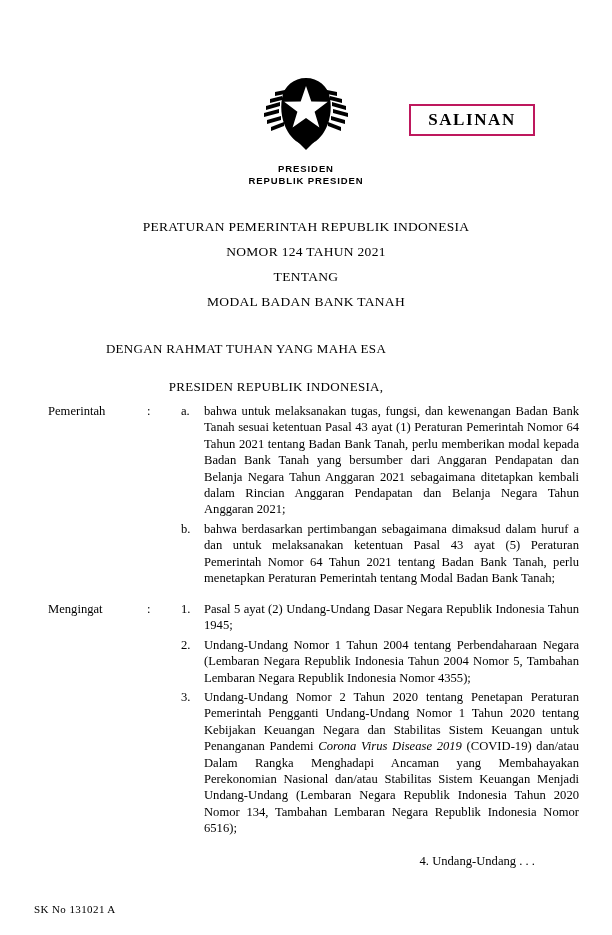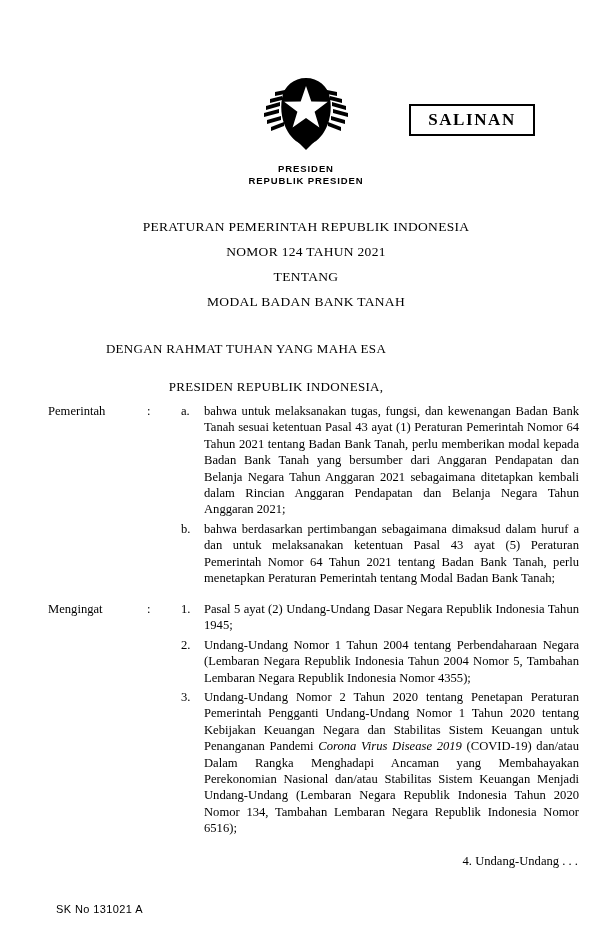--- a/index.html
+++ b/index.html
@@ -39,21 +39,21 @@
   }
   .emblem svg { display: block; }
 
   
   .salinan-box {
     position: absolute;
     left: 409px;
     top: 104px;
     width: 126px;
     height: 32px;
-    border: 2px solid #000000;
+    border: 2px solid #be185d;
     box-sizing: border-box;
   }
   .salinan-box span {
     display: block;
     text-align: center;
     font-family: "Liberation Serif", serif;
     font-weight: bold;
     font-size: 17px;
     letter-spacing: 1.6px;
     line-height: 28px;
@@ -153,32 +153,30 @@
   #mengingat-row { left: 48px; top: 601px; width: 540px; }
 
   
   .continuation {
     position: absolute;
     left: 0;
     top: 854px;
     width: 535px;
     text-align: right;
     font-size: 12.6px;
-    padding-left: 43px;
   }
 
   
   .footer {
     position: absolute;
     left: 34px;
     top: 903px;
-    font-family: Liberation Sans, sans-serif;
+    font-family: Liberation Serif, serif;
     font-size: 11px;
     letter-spacing: 0.4px;
-    margin-left: 22px;
   }
 </style>
 </head>
 <body>
 
 <div class="page">
 
   <div class="emblem-wrap">
     <div class="emblem">
       <svg width="96" height="78" viewBox="0 0 96 78" xmlns="http://www.w3.org/2000/svg">

